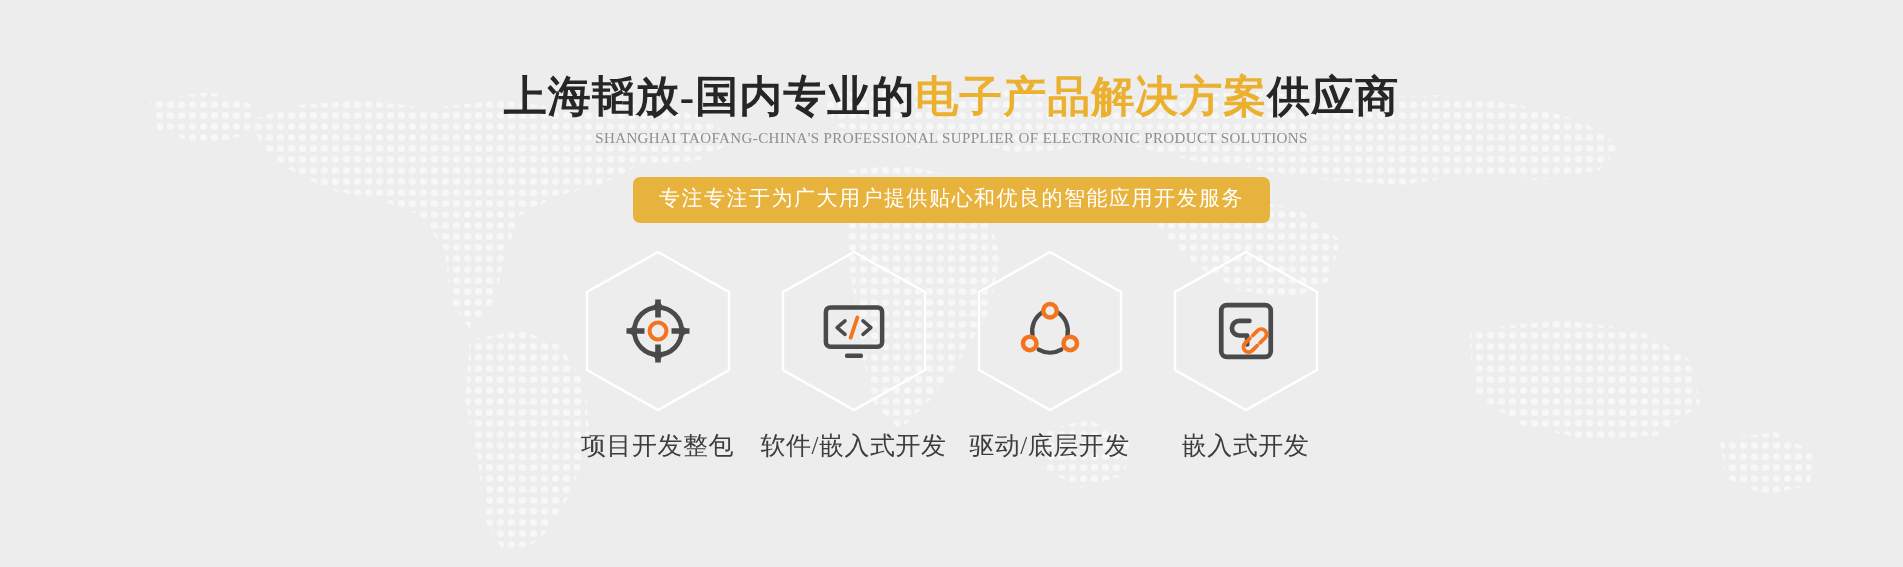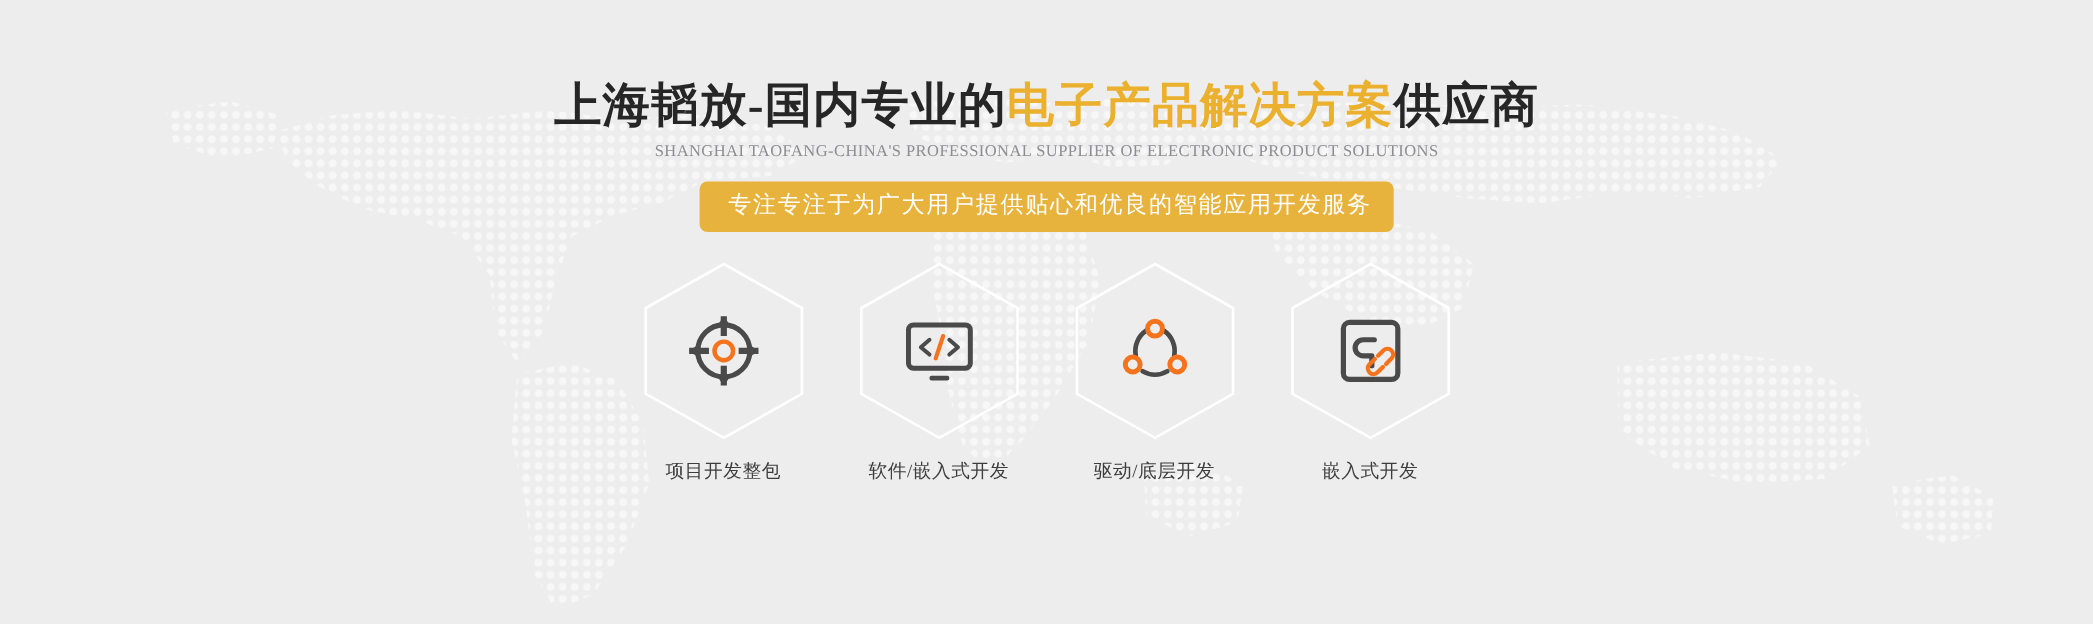--- a/index.html
+++ b/index.html
@@ -61,26 +61,26 @@
     margin-top: 9px;
     font-size: 15px;
     letter-spacing: 0.4px;
     color: #8d8d92;
     white-space: nowrap;
     font-weight: 400;
   }
 
   
   .pill {
-    margin-top: 18px;
+    margin-top: 30px;
     background: #e8b33d;
     color: #ffffff;
     font-size: 21px;
     letter-spacing: 1.5px;
-    padding: 9px 20px 11px 26px;
+    padding: 9px 26px 11px 26px;
     border-radius: 7px;
     white-space: nowrap;
     line-height: 1.2;
   }
 
   
   .hex-row {
     margin-top: 26px;
     display: flex;
     align-items: flex-start;
@@ -116,21 +116,21 @@
     width: 72px;
     height: 72px;
     display: flex;
     align-items: center;
     justify-content: center;
   }
   .hex-icon svg { display: block; width: 100%; height: 100%; }
 
   .hex-label {
     margin-top: 16px;
-    font-size: 17px;
+    font-size: 25px;
     color: #3d3d3d;
     white-space: nowrap;
     letter-spacing: 0.5px;
   }
 </style>
 </head>
 <body>
 
 <div class="banner">
 

